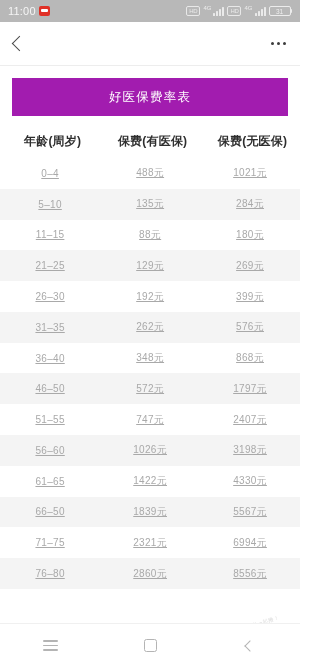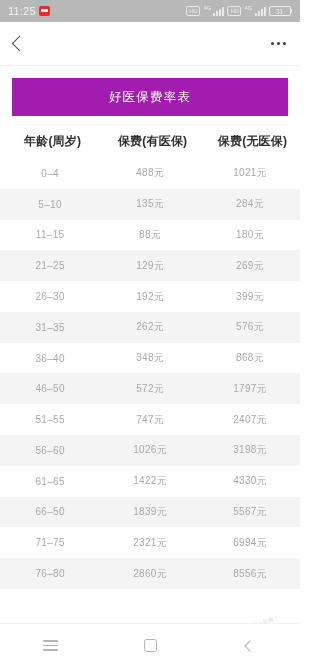--- a/index.html
+++ b/index.html
@@ -93,20 +93,21 @@
     font-weight:700;
     padding:7px 0 8px 5px;
     letter-spacing:.2px;
   }
   tbody td{
     font-size:10px;
     color:#a9a9a9;
     padding:8.4px 0;
     font-weight:400;
     letter-spacing:.3px;
+    text-decoration:underline;
   }
   tbody tr:nth-child(odd){ background:#ffffff; }
   tbody tr:nth-child(even){ background:#f4f4f4; }
   col.c1{ width:33.4%; }
   col.c2{ width:33.3%; }
   col.c3{ width:33.3%; }
 
   
   .watermark{
     position:absolute; right:4px; bottom:22px;
@@ -136,21 +137,21 @@
     border-bottom:1.6px solid #b4b4b4;
     transform:rotate(45deg);
   }
   body{ position:relative; }
 </style>
 </head>
 <body>
 
 <div class="statusbar">
   <div class="sb-left">
-    <span class="sb-clock">11:25</span>
+    <span class="sb-clock">11:00</span>
     <span class="sb-badge"></span>
   </div>
   <div class="sb-right">
     <span class="hd-box">HD</span>
     <span class="gtag">4G</span>
     <span class="sig">
         <i></i>
         <i></i>
         <i></i>
         <i></i>

